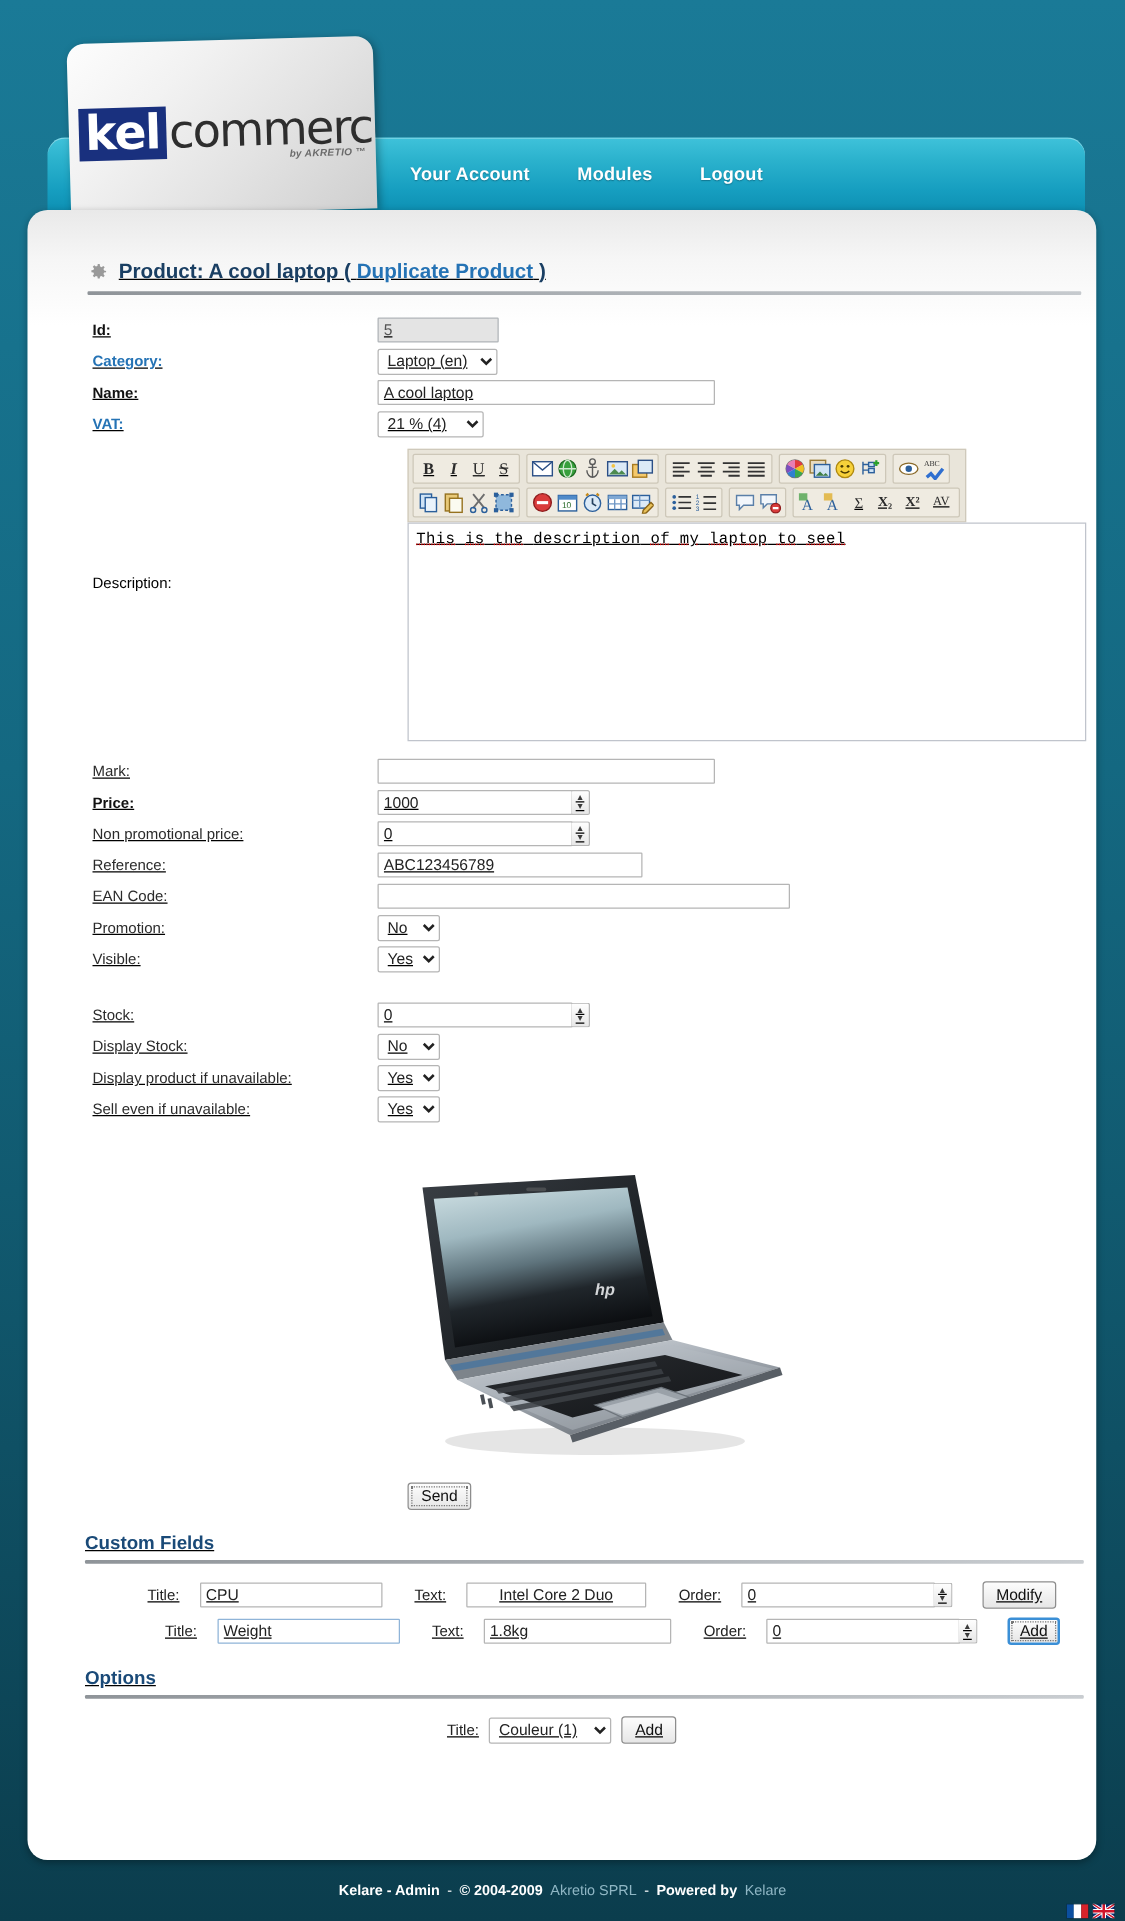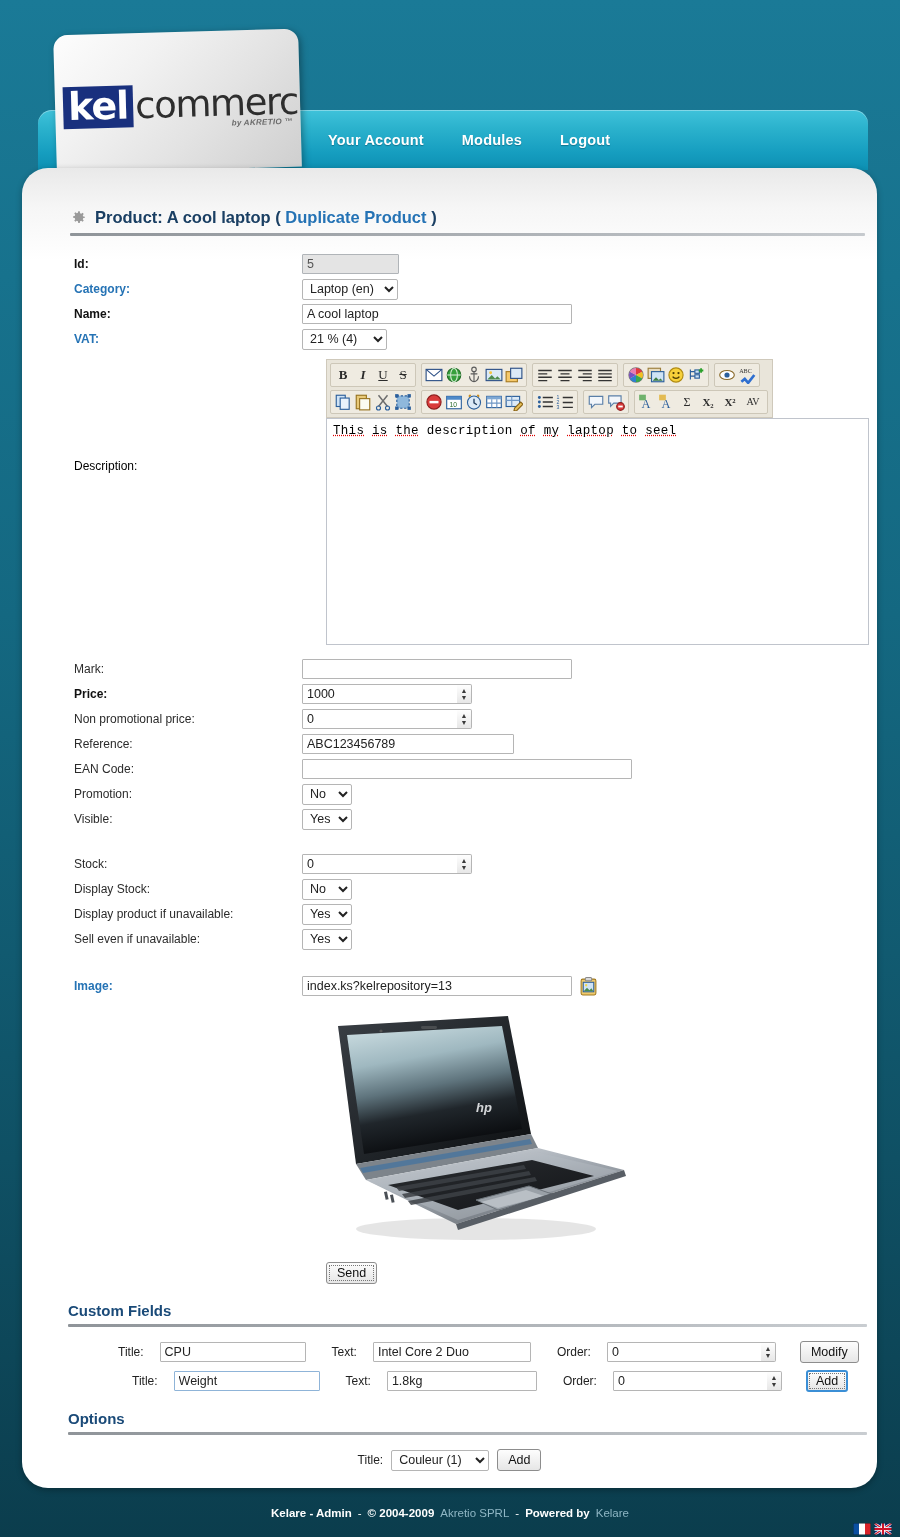--- a/index.html
+++ b/index.html
@@ -43,22 +43,23 @@
   .logo-commerce {
     color:#2e2e2e; font-size:37px; letter-spacing:-1.4px; line-height:1; margin-left:2px;
     font-family:"DejaVu Sans", sans-serif;
   }
   .logo-by { position:absolute; left:176px; top:88px; font-size:8px; color:#6b6b6b; font-style:italic; font-weight:bold; letter-spacing:.3px;}
 
   
   .panel {
     position:absolute; left:22px; top:168px; width:855px; height:1320px;
     background: linear-gradient(180deg,#e9e9e9 0%, #f6f6f6 3%, #ffffff 7%, #ffffff 100%);
-    border-radius:26px;
+    border-radius:16px;
     box-shadow:0 2px 6px rgba(0,0,0,.3);
+    text-decoration:underline;
   }
   .panel-body { padding:40px 28px 10px 28px; }
 
   
   .page-title-row { display:flex; align-items:center; gap:8px; padding-left:20px; }
   .gear-icon { width:17px; height:17px; flex:none; }
   .page-title { font-size:16.5px; font-weight:bold; color:#1a3f63; }
   .page-title .link { color:#2573b5; }
   .title-rule { height:3px; background:linear-gradient(90deg,#8f9499,#c6cace); margin:6px 0 16px 20px; width:795px; border-radius:1px;}
 
@@ -98,21 +99,21 @@
   }
   .tb-row { display:flex; gap:5px; }
   .tb-group {
     display:flex; align-items:center; gap:2px;
     background:#efebe1; border:1px solid #cdc7b8; padding:2px 3px; border-radius:2px;
   }
   .tbi { width:18px; height:18px; display:inline-block; position:relative; cursor:pointer; }
   .tbi.txtic { font-size:13px; font-weight:bold; color:#2b2b2b; text-align:center; line-height:18px;
               font-family:"Liberation Serif", serif; }
   .textarea-box {
-    width:543px; height:227px; border:1px solid #c0c4cc; background:#fff;
+    width:543px; height:175px; border:1px solid #c0c4cc; background:#fff;
     font-family:"Liberation Mono", monospace; font-size:12.5px; color:#000;
     padding:5px 6px; letter-spacing:.3px;
   }
   .spell { text-decoration: underline; text-decoration-color:#d00; text-decoration-style: dotted; }
 
   
   .img-icon { width:17px; height:19px; margin-left:8px; cursor:pointer; }
   .laptop-area { margin-left:252px; margin-top:16px; width:310px; height:240px; position:relative; }
 
   .btn {
@@ -531,33 +532,20 @@
         <div class="lbl">Sell even if unavailable:</div>
         <div class="fld">
           <select class="sel" style="width:50px">
             <option>Yes</option>
           </select>
         </div>
       </div>
 
       <div style="height:22px"></div>
 
-      <div class="row">
-        <div class="lbl linky">Image:</div>
-        <div class="fld">
-          <input class="txt" style="width: 270px;" value="index.ks?kelrepository=13">
-          <svg class="img-icon" viewBox="0 0 16 18">
-            <rect x="1" y="2" width="14" height="15" rx="1.5" fill="#f0c96b" stroke="#a07a20"></rect>
-            <rect x="5" y="0.5" width="6" height="3" rx="1" fill="#d8d8d8" stroke="#8a8a8a"></rect>
-            <rect x="3" y="5" width="10" height="9" fill="#cfe3f5" stroke="#2b5f9b"></rect>
-            <circle cx="5.8" cy="7.8" r="1.1" fill="#f5d742"></circle>
-            <path d="M3.4 13.6l3.2-3.4 2.3 2.3 1.8-1.8 2 2.9z" fill="#4a8c4e"></path>
-          </svg>
-        </div>
-      </div>
 
       <div class="laptop-area">
         <svg viewBox="0 0 310 240" width="310" height="240">
           <defs>
             <linearGradient id="scr" x1="0" y1="0" x2="0.25" y2="1">
               <stop offset="0%" stop-color="#cfe0e4"></stop>
                 <stop offset="32%" stop-color="#9fb8c0"></stop>
               <stop offset="55%" stop-color="#5e737c"></stop>
                 <stop offset="75%" stop-color="#20262b"></stop>
               <stop offset="100%" stop-color="#0b0d10"></stop>
@@ -617,21 +605,21 @@
     </div>
 
     <div class="sec-title">Custom Fields</div>
     <div class="sec-rule"></div>
 
     <div style="padding-left:68px;">
       <div class="cf-row">
         <span class="cf-lbl">Title:</span>
         <input class="txt" style="width: 146px;" value="CPU">
         <span class="cf-lbl" style="margin-left:10px">Text:</span>
-        <input class="txt" style="width: 158px;" value="Intel Core 2 Duo">
+        <input class="txt" style="width: 144px; text-align: center;" value="Intel Core 2 Duo">
         <span class="cf-lbl" style="margin-left:10px">Order:</span>
         <span class="spin-wrap">
           <input class="txt" style="width: 155px;" value="0">
           <span class="spin-btns">
             <span class="ar">▲</span>
             <span class="ar">▼</span>
           </span>
         </span>
         <button class="btn" style="margin-left:8px">Modify</button>
         <svg class="del-icon" viewBox="0 0 16 16">

